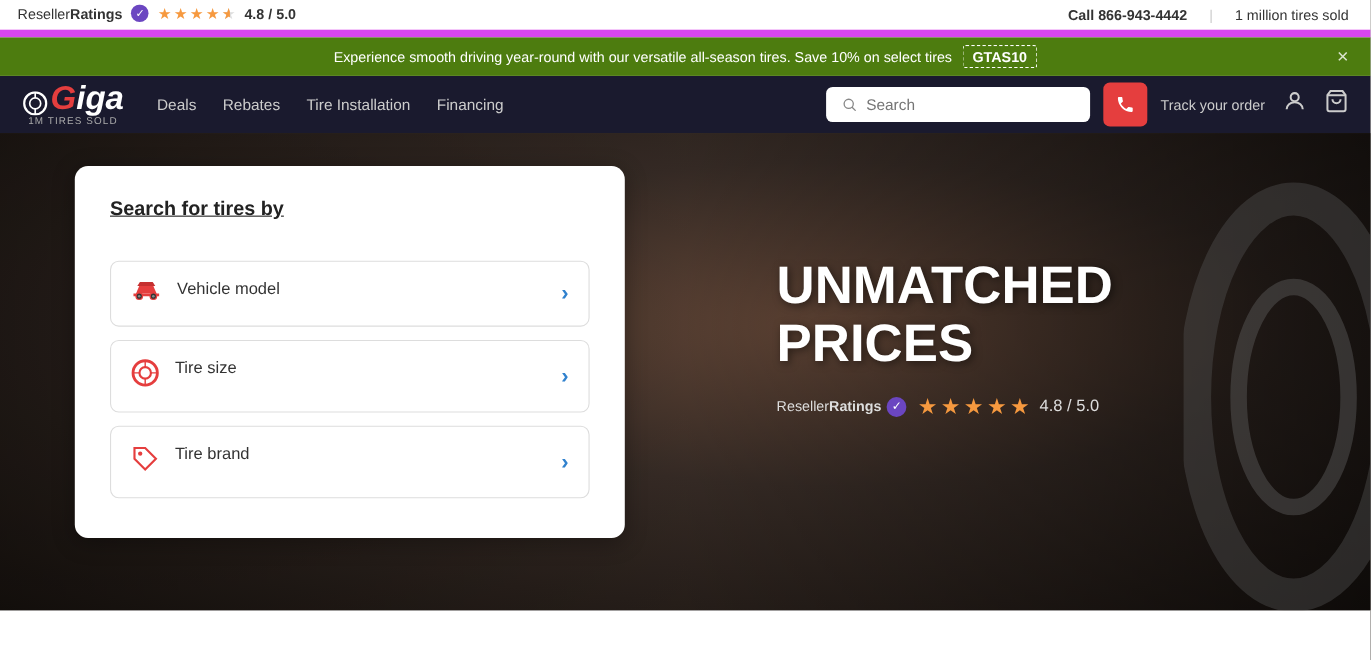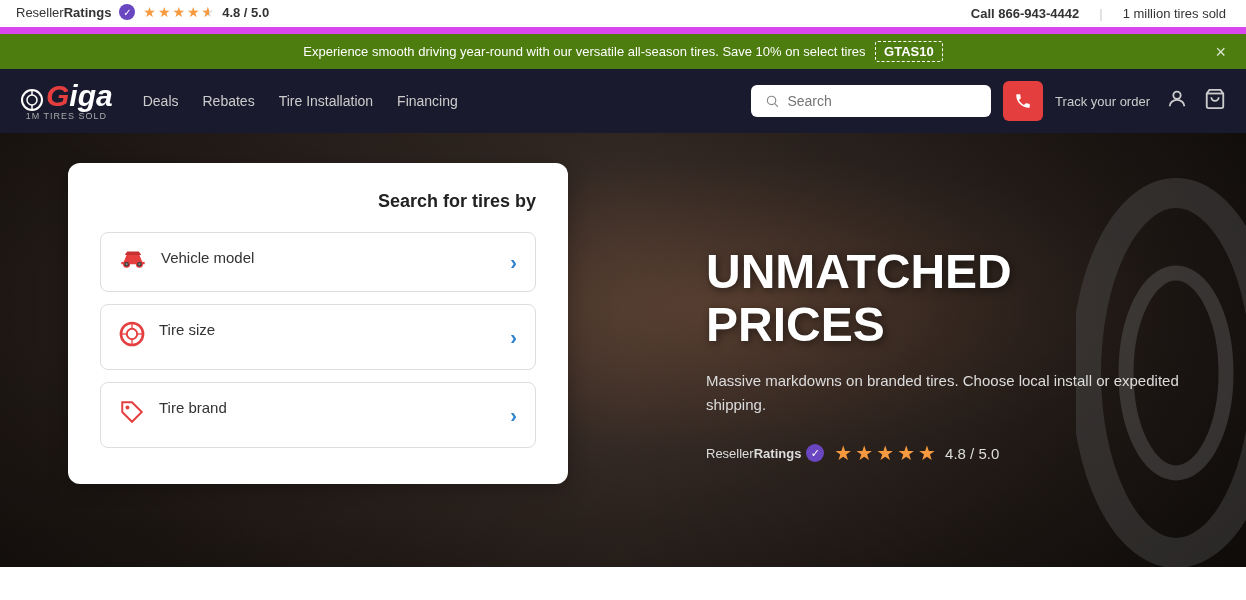--- a/index.html
+++ b/index.html
@@ -48,21 +48,21 @@
       color: #fff;
       opacity: 0.8;
     }
 
     
     .nav {
       display: flex;
       align-items: center;
       background: #1a1a2e;
       padding: 0 20px;
-      height: 64px;
+      height: 52px;
       gap: 0;
     }
     .logo-area {
       display: flex;
       flex-direction: column;
       align-items: center;
       margin-right: 30px;
       cursor: pointer;
     }
     .logo-subtitle {
@@ -169,22 +169,23 @@
       background: #fff;
       border-radius: 12px;
       padding: 28px 32px 24px;
       z-index: 10;
       box-shadow: 0 4px 20px rgba(0,0,0,0.3);
     }
     .search-panel-title {
       font-size: 18px;
       font-weight: 600;
       color: #222;
-      text-align: right;
-      margin-bottom: 20px;
+      text-align: left;
+      margin-bottom: 37px;
+      text-decoration: underline;
     }
     .search-option {
       display: flex;
       align-items: center;
       justify-content: space-between;
       border: 1.5px solid #ddd;
       border-radius: 8px;
       padding: 16px 18px;
       margin-bottom: 12px;
       cursor: pointer;
@@ -400,21 +401,20 @@
       </div>
       <span class="chevron-right">›</span>
     </div>
   </div>
 
   <div class="hero-content">
     <div class="hero-title">
       <br>
       <span>UNMATCHED PRICES</span>
     </div>
-    <div class="hero-desc">Massive markdowns on branded tires. Choose local install or expedited shipping.</div>
     <div class="hero-ratings">
       <div class="reseller-badge">
         <span style="font-size:13px;color:#ddd;">
           <span>Reseller</span><b>Ratings</b>
         </span>
         <span class="reseller-check">✓</span>
       </div>
       <div class="stars-row">
         <span class="star star-full">★</span>
         <span class="star star-full">★</span>

